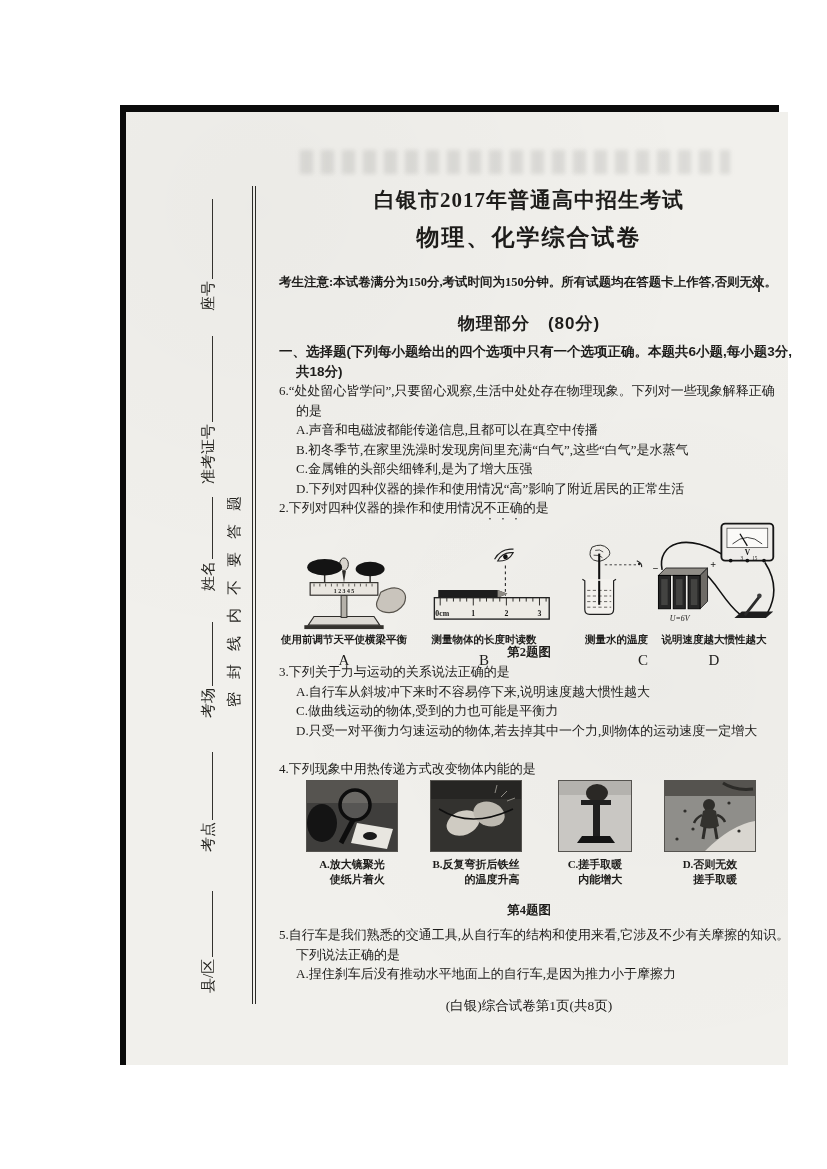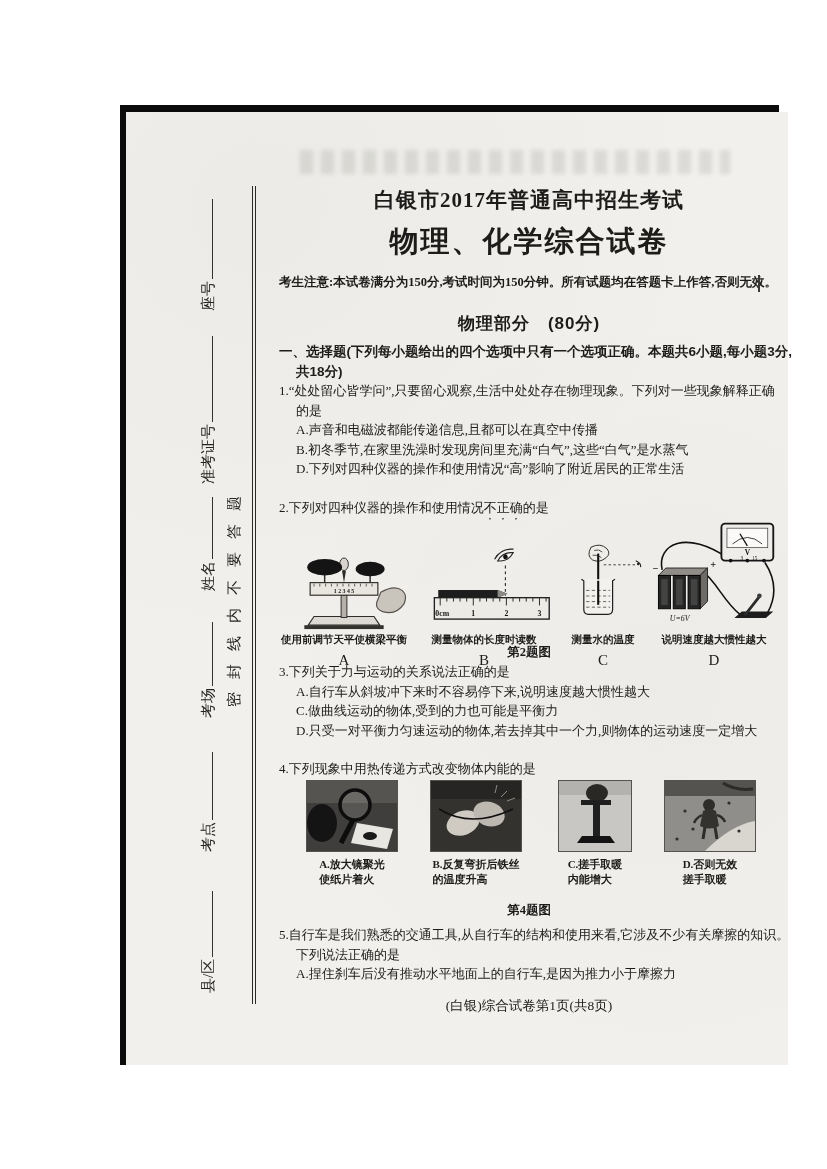--- a/index.html
+++ b/index.html
@@ -28,21 +28,21 @@
     transform:rotate(-90deg);white-space:nowrap;text-align:left;}
   .blank{display:inline-block;border-bottom:1.3px solid #34322e;height:13px;margin-left:2px;}
   #seal-text{width:220px;height:20px;line-height:20px;font-size:15px;letter-spacing:13px;
     color:#24231f;transform:rotate(-90deg);white-space:nowrap;}
   #seal-line{left:252px;top:186px;height:818px;width:2px;
     border-left:1.6px solid #2b2a27;border-right:1.6px solid #2b2a27;background:transparent;}
   
   .center{text-align:center;}
   .nowrap{white-space:nowrap;}
   #title1{left:278px;top:186px;width:502px;font-size:21px;font-weight:bold;letter-spacing:1px;}
-  #title2{left:278px;top:222px;width:502px;font-size:29px;font-weight:bold;letter-spacing:2px;
+  #title2{left:278px;top:222px;width:502px;font-size:23px;font-weight:bold;letter-spacing:2px;
     font-family:"Liberation Sans","DejaVu Sans",sans-serif;}
   #notice{left:279px;top:274px;width:502px;font-size:12.5px;font-weight:bold;}
   #notice-tick{left:758px;top:275px;width:1.5px;height:17px;background:#3a3936;}
   #section-heading{left:278px;top:312px;width:502px;font-size:17px;font-weight:bold;
     font-family:"Liberation Sans","DejaVu Sans",sans-serif;letter-spacing:1px;}
   .introline{font-size:13.5px;font-weight:bold;font-family:"Liberation Sans","DejaVu Sans",sans-serif;}
   #intro1{left:279px;top:343px;width:502px;text-align:center;}
   #intro2{left:296px;top:363px;width:480px;}
   .qtext{font-size:13px;line-height:19.5px;}
   .opt{padding-left:17px;}
@@ -54,21 +54,21 @@
   .fig{display:flex;flex-direction:column;align-items:center;justify-content:flex-end;}
   .fig-cap{font-size:10.5px;font-weight:bold;margin-top:2px;white-space:nowrap;}
   .fig-letter{font-size:15px;margin-top:5px;}
   .figlabel{font-size:12.5px;font-weight:bold;}
   #q2-figlabel{left:278px;top:644px;width:502px;}
   #q3{left:279px;top:662px;width:502px;}
   #q4-stem{left:279px;top:759px;width:502px;}
   #q4-photos{left:292px;top:780px;width:488px;display:flex;}
   .photo-item{display:flex;flex-direction:column;align-items:center;}
   .photo{border:1px solid #55534f;}
-  .pcap{font-size:11px;font-weight:bold;line-height:14.5px;margin-top:5px;text-align:left;white-space:nowrap;}
+  .pcap{font-size:11px;font-weight:bold;line-height:14.5px;margin-top:5px;text-align:right;white-space:nowrap;}
   #q4-figlabel{left:278px;top:902px;width:502px;}
   #q5{left:279px;top:925px;width:502px;}
   #footer{left:278px;top:997px;width:502px;font-size:13.5px;}
   svg text{fill:#161513;}
 </style>
 </head>
 <body>
 
 <div class="abs" id="scan-page"></div>
 <div class="abs" id="top-bar"></div>
@@ -98,24 +98,25 @@
 
 <div class="abs center nowrap" id="title1">白银市2017年普通高中招生考试</div>
 <div class="abs center nowrap" id="title2">物理、化学综合试卷</div>
 <div class="abs nowrap" id="notice">考生注意:本试卷满分为150分,考试时间为150分钟。所有试题均在答题卡上作答,否则无效。</div>
 <div class="abs" id="notice-tick"></div>
 <div class="abs center nowrap" id="section-heading">物理部分　(80分)</div>
 <div class="abs introline nowrap" id="intro1">一、选择题(下列每小题给出的四个选项中只有一个选项正确。本题共6小题,每小题3分,</div>
 <div class="abs introline nowrap" id="intro2">共18分)</div>
 
 <div class="abs qtext" id="q1">
-  <div class="nowrap">1.“处处留心皆学问”,只要留心观察,生活中处处存在物理现象。下列对一些现象解释正确</div>
+  <div class="nowrap">6.“处处留心皆学问”,只要留心观察,生活中处处存在物理现象。下列对一些现象解释正确</div>
   <div class="nowrap opt">的是</div>
   <div class="nowrap opt">A.声音和电磁波都能传递信息,且都可以在真空中传播</div>
   <div class="nowrap opt">B.初冬季节,在家里洗澡时发现房间里充满“白气”,这些“白气”是水蒸气</div>
+  <div class="nowrap opt">C.金属锥的头部尖细锋利,是为了增大压强</div>
   <div class="nowrap opt">D.下列对四种仪器的操作和使用情况“高”影响了附近居民的正常生活</div>
 </div>
 
 <div class="abs qtext nowrap" id="q2-stem">
   <span>2.下列对四种仪器的操作和使用情况</span><span class="em-dots">不正确</span><span>的是</span>
 </div>
 
 <div class="abs" id="q2-figs">
 
   <div class="fig" style="width:132px;">
@@ -151,21 +152,21 @@
       <path d="M30 58v8M36.8 58v4M43.6 58v4M50.4 58v4M57.2 58v4M64 58v8M70.8 58v4M77.6 58v4M84.4 58v4M91.2 58v4M98 58v8M104.8 58v4M111.6 58v4M118.4 58v4M125.2 58v4M132 58v8M138.8 58v4" stroke="#2b2a27" stroke-width="1"></path>
       <text x="25" y="77" font-size="8" font-weight="bold">0cm</text>
       <text x="64" y="77" font-size="8" font-weight="bold" text-anchor="middle">1</text>
       <text x="98" y="77" font-size="8" font-weight="bold" text-anchor="middle">2</text>
       <text x="132" y="77" font-size="8" font-weight="bold" text-anchor="middle">3</text>
     </svg>
     <div class="fig-cap">测量物体的长度时读数</div>
     <div class="fig-letter">B</div>
   </div>
 
-  <div class="fig" style="width:90px;">
+  <div class="fig" style="width:90px;align-items:flex-end;">
     <svg width="88" height="94" viewBox="0 0 110 100">
       <path d="M40,4 q12,-6 20,2 q5,6 -1,11 q-8,7 -17,3 q-8,-5 -2,-16 z" fill="#efede8" stroke="#2a2a28" stroke-width="1.2"></path>
       <path d="M44,8 q6,-2 10,2 M42,14 q7,-1 11,3" fill="none" stroke="#2a2a28" stroke-width="1"></path>
       <line x1="56" y1="26" x2="96" y2="26" stroke="#3a3a3a" stroke-width="1.2" stroke-dasharray="3 3"></line>
       <path d="M96,21 q7,3 6,8" fill="none" stroke="#222" stroke-width="1.4"></path>
       <circle cx="99" cy="25" r="1.6" fill="#222"></circle>
       <line x1="49" y1="12" x2="49" y2="76" stroke="#101010" stroke-width="2.6"></line>
       <circle cx="49" cy="77" r="2.2" fill="#101010"></circle>
       <path d="M28,44 L31,46 V82 Q31,88 37,88 H61 Q67,88 67,82 V46 L70,44" fill="#f3f1ed" stroke="#1f1f1f" stroke-width="1.5"></path>
       <path d="M34 58h30M34 65h30M34 72h30M34 79h30" stroke="#45433f" stroke-width="1" stroke-dasharray="4 3"></path>

